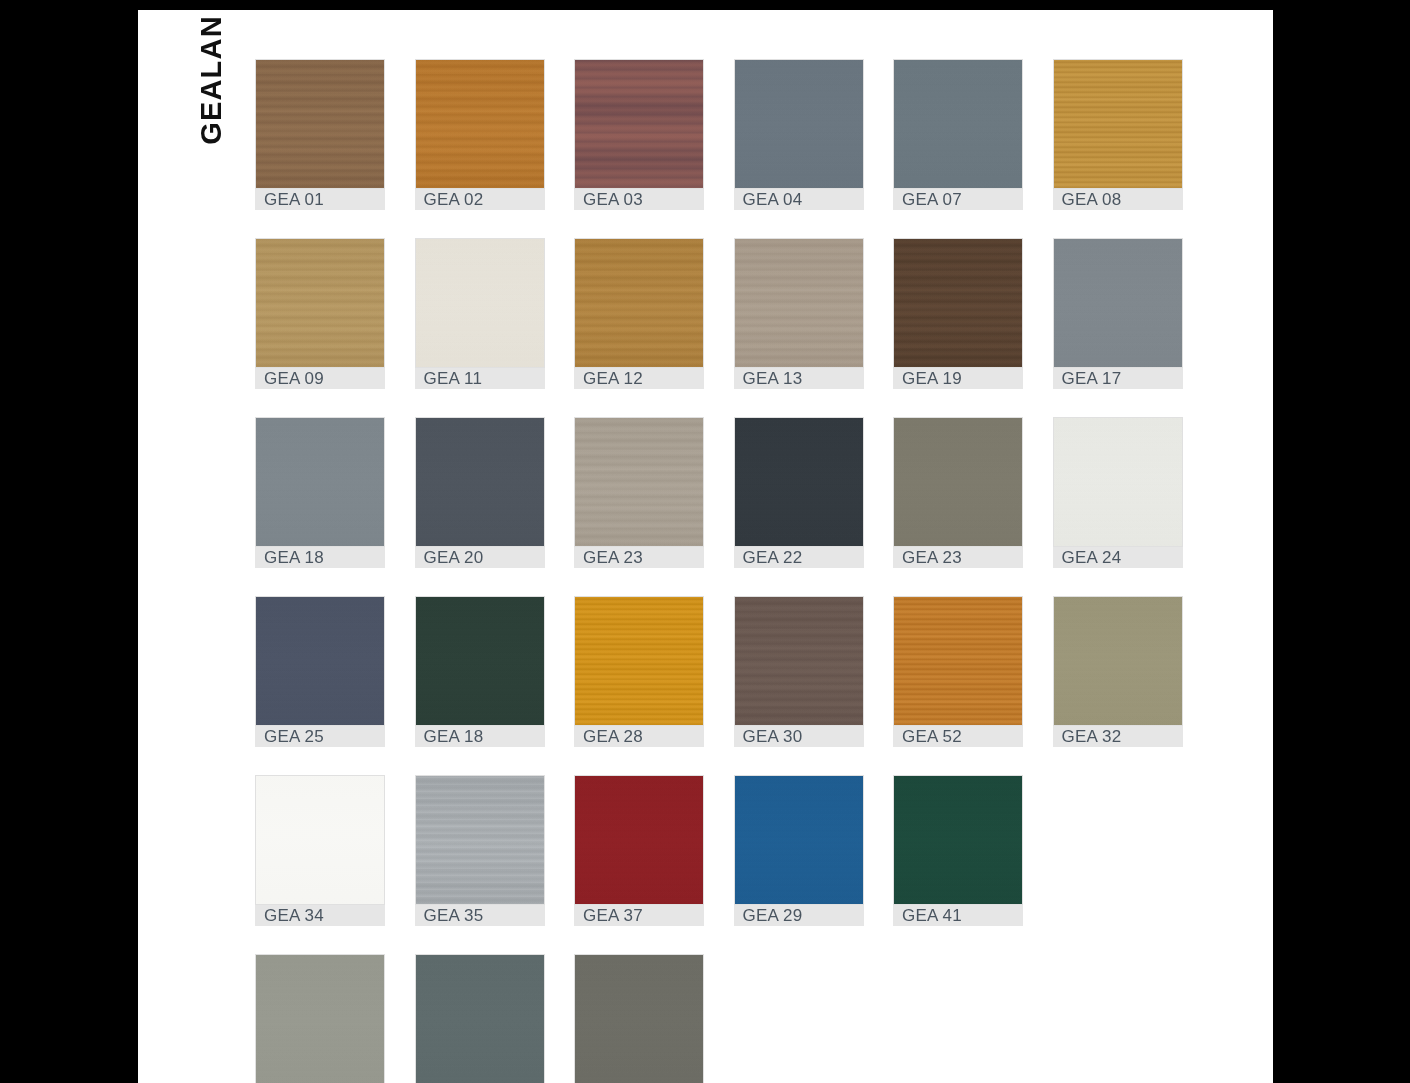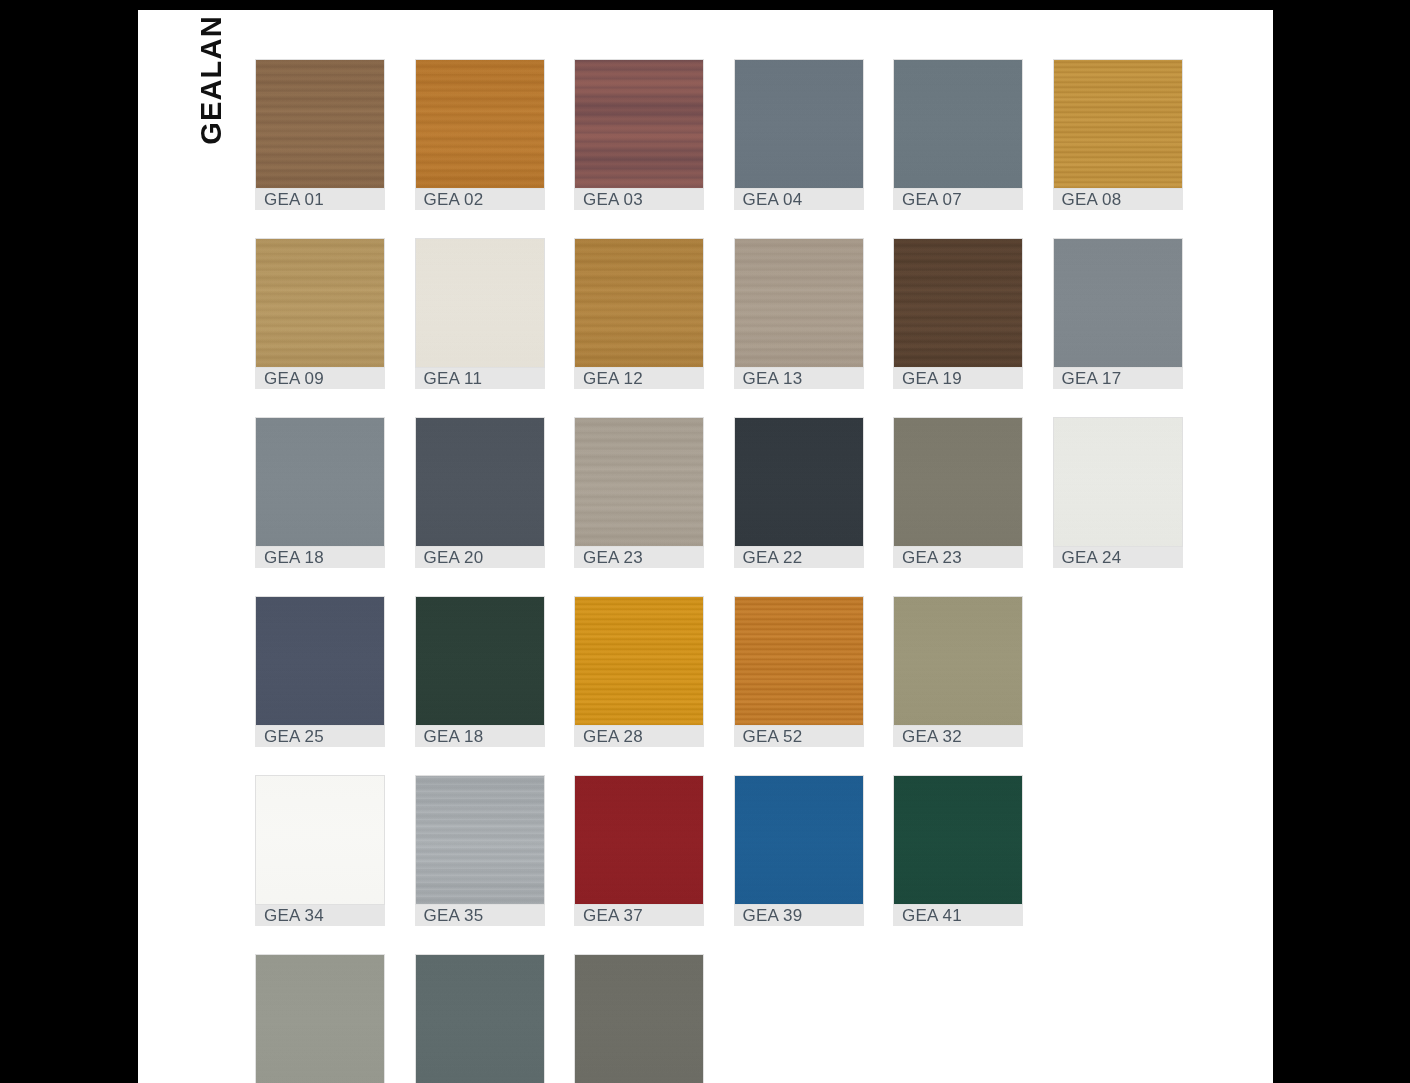--- a/index.html
+++ b/index.html
@@ -201,20 +201,26 @@
           <div class="label">GEA 18</div>
         </div>
         <div class="cell">
           <div class="swatch">
             <div class="tex" style="background:#d1921a;background-image:repeating-linear-gradient(0deg,#b57c0d55 0px,#b57c0d55 1px,#d1921a00 2px,#e3a93a4d 3px,#d1921a00 5px),repeating-linear-gradient(0deg,#e3a93a26 0px,#d1921a00 6px,#b57c0d22 13px,#d1921a00 22px);"></div>
           </div>
           <div class="label">GEA 28</div>
         </div>
         <div class="cell">
           <div class="swatch">
+            <div class="tex" style="background:#6b5a52;background-image:repeating-linear-gradient(0deg,#58474100 0px,#58474144 1px,#6b5a5200 3px,#7e6c633a 5px,#6b5a5200 8px),repeating-linear-gradient(0deg,#7e6c6322 0px,#6b5a5200 2px,#5847412e 11px,#6b5a5200 19px),linear-gradient(0deg,#5847412a,#7e6c6322 40%,#58474126);"></div>
+          </div>
+          <div class="label">GEA 30</div>
+        </div>
+        <div class="cell">
+          <div class="swatch">
             <div class="tex" style="background:#c07a2a;background-image:repeating-linear-gradient(0deg,#a4631b55 0px,#a4631b55 1px,#c07a2a00 2px,#d9994c4d 3px,#c07a2a00 5px),repeating-linear-gradient(0deg,#d9994c26 0px,#c07a2a00 6px,#a4631b22 13px,#c07a2a00 22px);"></div>
           </div>
           <div class="label">GEA 52</div>
         </div>
         <div class="cell">
           <div class="swatch">
             <div class="tex" style="background:#9b9679;background-image:linear-gradient(0deg,#8b86691c,#aaa68b14 50%,#8b866918),repeating-linear-gradient(0deg,#8b86690a 0px,#9b967900 3px,#aaa68b0a 6px);"></div>
           </div>
           <div class="label">GEA 32</div>
         </div>
@@ -235,21 +241,21 @@
         <div class="cell">
           <div class="swatch">
             <div class="tex" style="background:#8e2025;background-image:linear-gradient(0deg,#7a181d1c,#a02c3114 50%,#7a181d18),repeating-linear-gradient(0deg,#7a181d0a 0px,#8e202500 3px,#a02c310a 6px);"></div>
           </div>
           <div class="label">GEA 37</div>
         </div>
         <div class="cell">
           <div class="swatch">
             <div class="tex" style="background:#1f5e92;background-image:linear-gradient(0deg,#1850821c,#2a6ea614 50%,#18508218),repeating-linear-gradient(0deg,#1850820a 0px,#1f5e9200 3px,#2a6ea60a 6px);"></div>
           </div>
-          <div class="label">GEA 39</div>
+          <div class="label">GEA 29</div>
         </div>
         <div class="cell">
           <div class="swatch">
             <div class="tex" style="background:#1d4a3c;background-image:linear-gradient(0deg,#163b301c,#265a4914 50%,#163b3018),repeating-linear-gradient(0deg,#163b300a 0px,#1d4a3c00 3px,#265a490a 6px);"></div>
           </div>
           <div class="label">GEA 41</div>
         </div>
       </div>
       <div class="row">
         <div class="cell">

